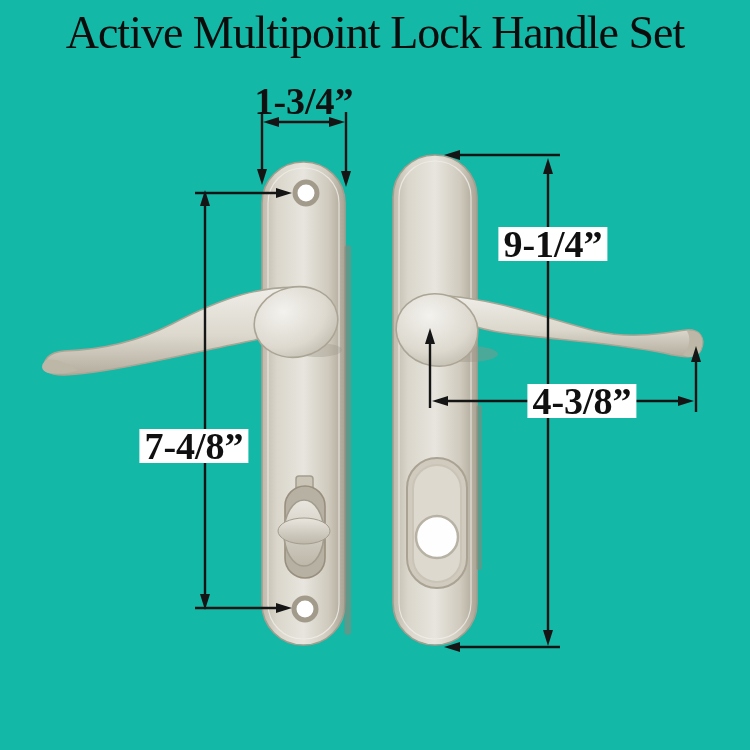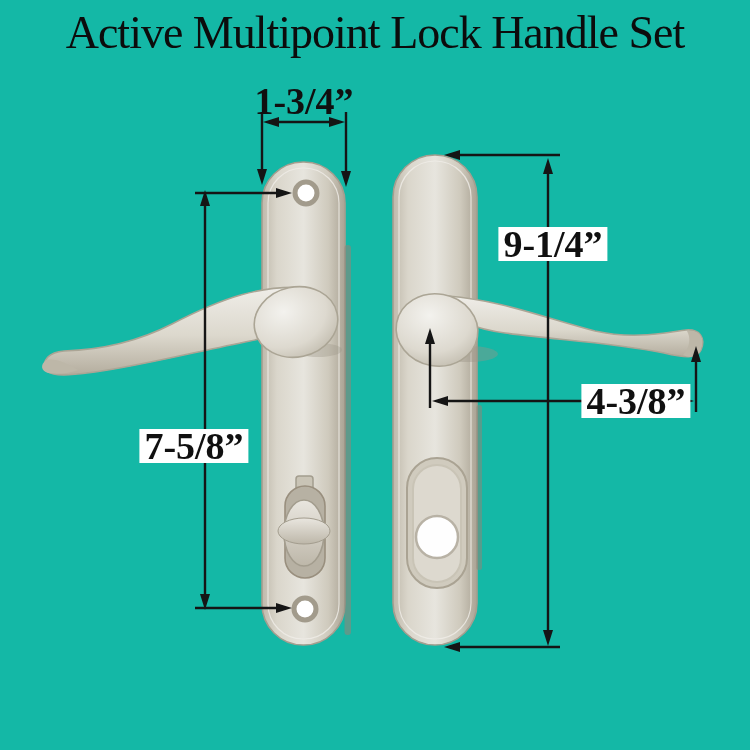--- a/index.html
+++ b/index.html
@@ -157,19 +157,19 @@
         <polygon points="696,346 691,362 701,362" stroke="none"></polygon>
         <line x1="445" y1="401" x2="685" y2="401"></line>
         <polygon points="432,401 448,396 448,406" stroke="none"></polygon>
         <polygon points="694,401 678,396 678,406" stroke="none"></polygon>
       </g>
     </g>
   </svg>
 
   <div class="dim-label" style="left:304px;top:84px;background:transparent;">1-3/4”</div>
 
-  <div class="dim-label" style="left:194px;top:429px;">7-5/8”</div>
+  <div class="dim-label" style="left:194px;top:429px;">7-4/8”</div>
 
   <div class="dim-label" style="left:553px;top:227px;font-family:Liberation Serif, serif;">9-1/4”</div>
 
-  <div class="dim-label" style="left:636px;top:384px;">4-3/8”</div>
+  <div class="dim-label" style="left:582px;top:384px;">4-3/8”</div>
 
 </div>
 
 </body></html>

